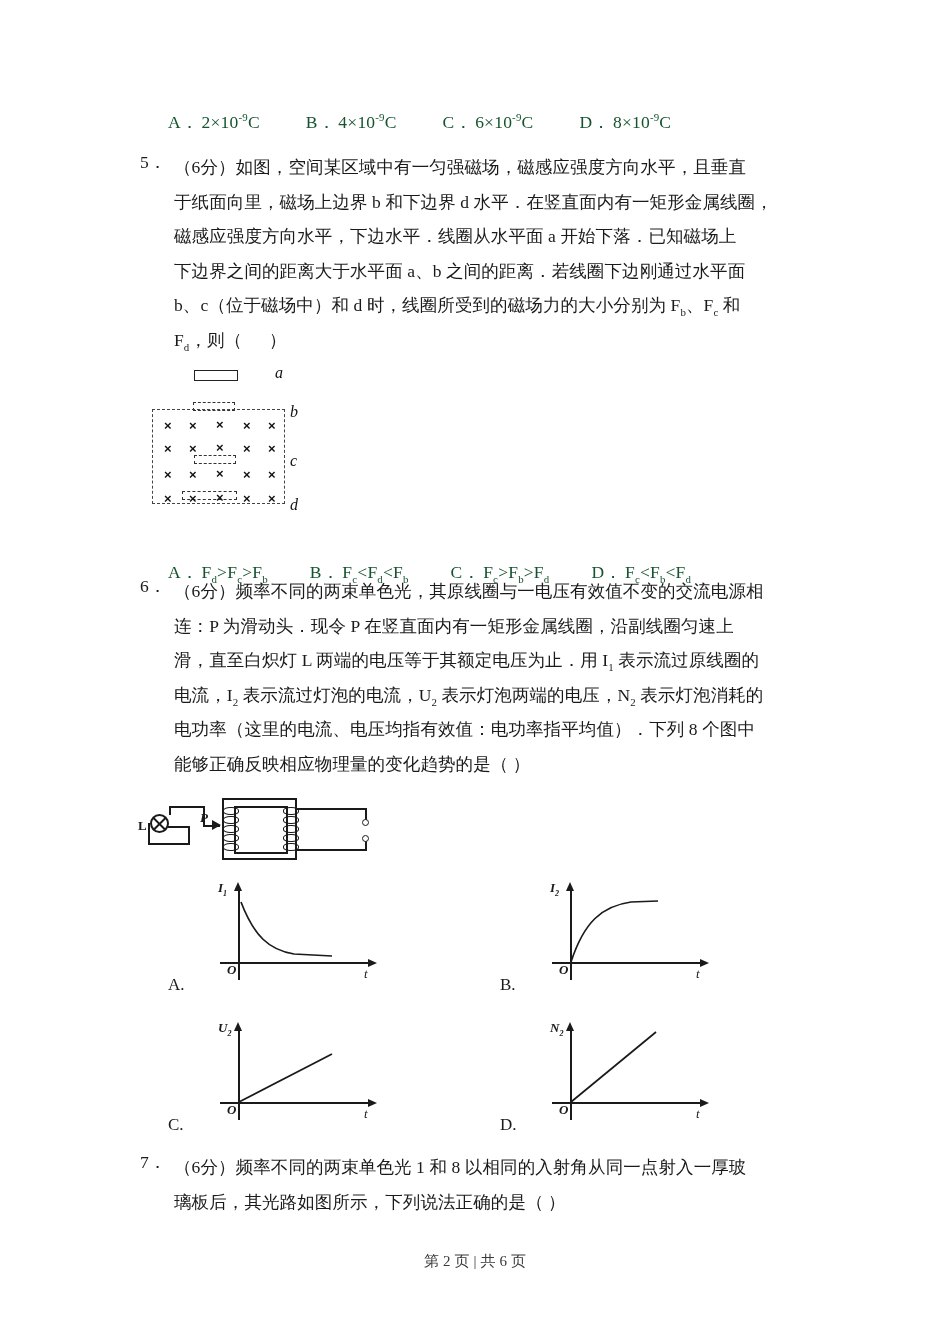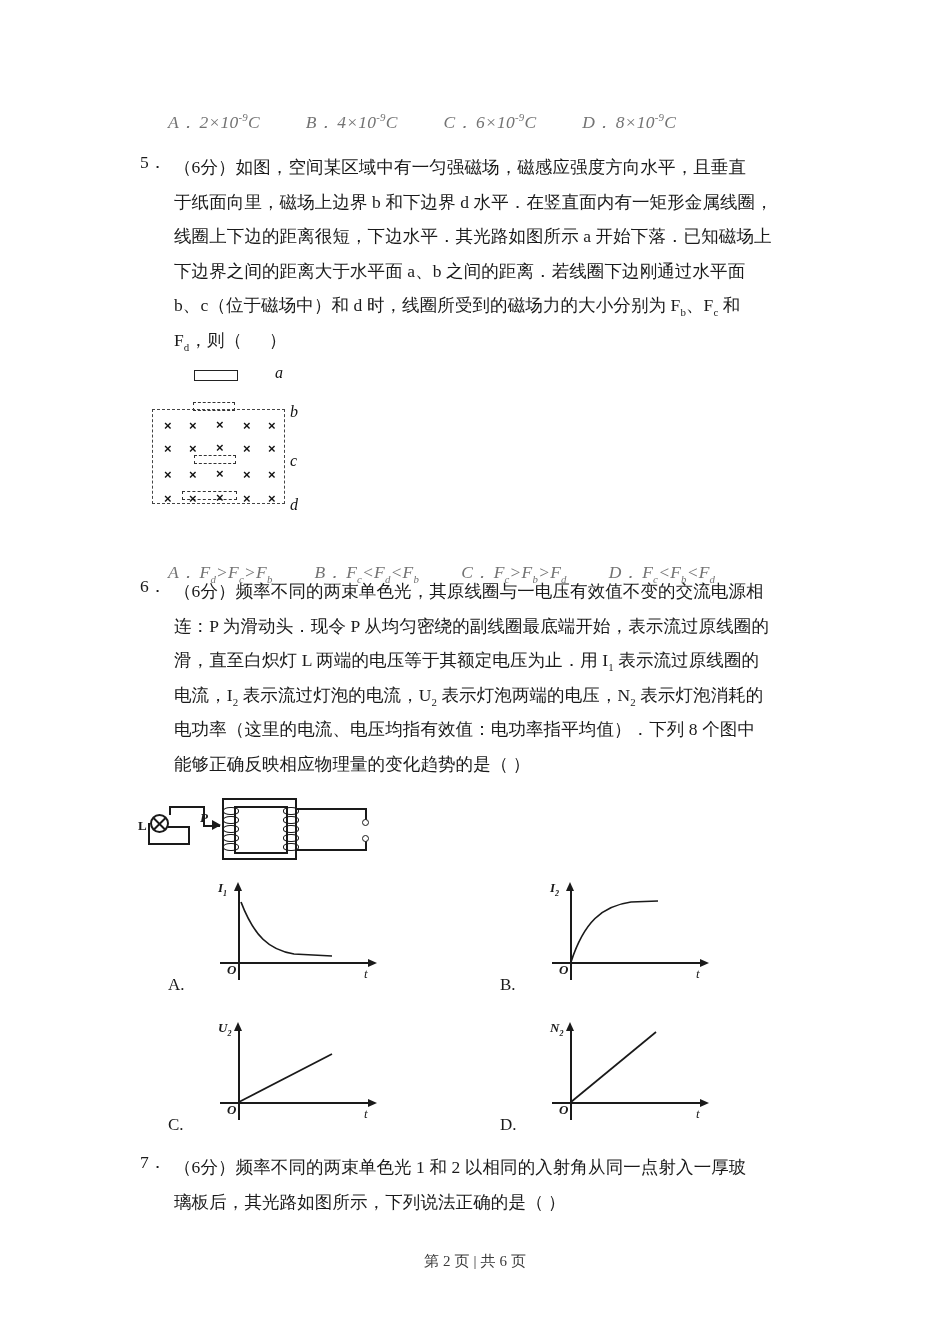--- a/index.html
+++ b/index.html
@@ -20,22 +20,21 @@
     left: 0; top: 0;
     width: 950px;
     height: 1344px;
   }
   
   .opt-row {
     position: absolute;
     font-size: 17.5px;
     letter-spacing: 0.2px;
     white-space: nowrap;
-    color: #737373;
-    font-style: italic;
+    color: #14532d;
   }
   .opt {
     display: inline-block;
   }
   .opt-label { margin-right: 3px; }
   sup { font-size: 0.62em; vertical-align: super; line-height: 0; }
   sub { font-size: 0.62em; vertical-align: sub; line-height: 0; }
 
   .q-block {
     position: absolute;
@@ -267,21 +266,21 @@
 
   <div class="opt-row" style="left:168px; top:110px;">
     <span class="opt" style="margin-right:46px;"><span class="opt-label">A．</span><span>2×10</span><sup>-9</sup><span>C</span></span><span class="opt" style="margin-right:46px;"><span class="opt-label">B．</span><span>4×10</span><sup>-9</sup><span>C</span></span><span class="opt" style="margin-right:46px;"><span class="opt-label">C．</span><span>6×10</span><sup>-9</sup><span>C</span></span><span class="opt"><span class="opt-label">D．</span><span>8×10</span><sup>-9</sup><span>C</span></span>
   </div>
 
   <div class="q-block" style="top:150px;">
     <div class="q-num">5．</div>
     <div class="q-lines">
       <div class="q-line first">（6分）如图，空间某区域中有一匀强磁场，磁感应强度方向水平，且垂直</div>
       <div class="q-line">于纸面向里，磁场上边界 b 和下边界 d 水平．在竖直面内有一矩形金属线圈，</div>
-      <div class="q-line">线圈上下边的距离很短，下边水平．其光路如图所示 a 开始下落．已知磁场上</div>
+      <div class="q-line">磁感应强度方向水平，下边水平．线圈从水平面 a 开始下落．已知磁场上</div>
       <div class="q-line">下边界之间的距离大于水平面 a、b 之间的距离．若线圈下边刚通过水平面</div>
       <div class="q-line">b、c（位于磁场中）和 d 时，线圈所受到的磁场力的大小分别为 F<sub>b</sub>、F<sub>c</sub> 和</div>
       <div class="q-line">F<sub>d</sub>，则（&nbsp;&nbsp;&nbsp;&nbsp;&nbsp;&nbsp;）</div>
     </div>
   </div>
 
   <div class="fig5">
 
     <div class="coil-solid" style="left:54px; top:8px; width:44px; height:11px;"></div>
     <div class="fig-label" style="left:135px; top:2px;">a</div>
@@ -324,21 +323,21 @@
   </div>
 
   <div class="opt-row" style="left:168px; top:560px;">
     <span class="opt" style="margin-right:42px;"><span class="opt-label">A．</span>F<sub>d</sub>&gt;F<sub>c</sub>&gt;F<sub>b</sub></span><span class="opt" style="margin-right:42px;"><span class="opt-label">B．</span>F<sub>c</sub>&lt;F<sub>d</sub>&lt;F<sub>b</sub></span><span class="opt" style="margin-right:42px;"><span class="opt-label">C．</span>F<sub>c</sub>&gt;F<sub>b</sub>&gt;F<sub>d</sub></span><span class="opt"><span class="opt-label">D．</span>F<sub>c</sub>&lt;F<sub>b</sub>&lt;F<sub>d</sub></span>
   </div>
 
   <div class="q-block" style="top:574px;">
     <div class="q-num">6．</div>
     <div class="q-lines">
       <div class="q-line first">（6分）频率不同的两束单色光，其原线圈与一电压有效值不变的交流电源相</div>
-      <div class="q-line">连：P 为滑动头．现令 P 从均匀密绕的副线圈最底端开始，表示流过原线圈的</div>
+      <div class="q-line">连：P 为滑动头．现令 P 在竖直面内有一矩形金属线圈，沿副线圈匀速上</div>
       <div class="q-line">滑，直至白炽灯 L 两端的电压等于其额定电压为止．用 I<sub>1</sub> 表示流过原线圈的</div>
       <div class="q-line">电流，I<sub>2</sub> 表示流过灯泡的电流，U<sub>2</sub> 表示灯泡两端的电压，N<sub>2</sub> 表示灯泡消耗的</div>
       <div class="q-line">电功率（这里的电流、电压均指有效值：电功率指平均值）．下列 8 个图中</div>
       <div class="q-line">能够正确反映相应物理量的变化趋势的是（      ）</div>
     </div>
   </div>
 
   <div class="fig6">
 
     <div class="lamp-text" style="left:0px; top:22px;">L</div>
@@ -447,21 +446,21 @@
       <div class="axis-origin">O</div>
       <svg class="curve-svg" viewBox="0 0 180 100">
         <path d="M 25 74 L 110 4" stroke="#1a1a1a" stroke-width="1.7" fill="none"></path>
       </svg>
     </div>
   </div>
 
   <div class="q-block" style="top:1150px;">
     <div class="q-num">7．</div>
     <div class="q-lines">
-      <div class="q-line first">（6分）频率不同的两束单色光 1 和 2 以相同的入射角从同一点射入一厚玻</div>
+      <div class="q-line first">（6分）频率不同的两束单色光 1 和 8 以相同的入射角从同一点射入一厚玻</div>
       <div class="q-line">璃板后，其光路如图所示，下列说法正确的是（      ）</div>
     </div>
   </div>
 
   <div class="footer">
     <span class="pg">第</span><span class="pg">2</span><span class="pg">页</span><span class="pg">|</span><span class="pg">共</span><span class="pg">6</span><span class="pg">页</span>
   </div>
 
 </div>
 

